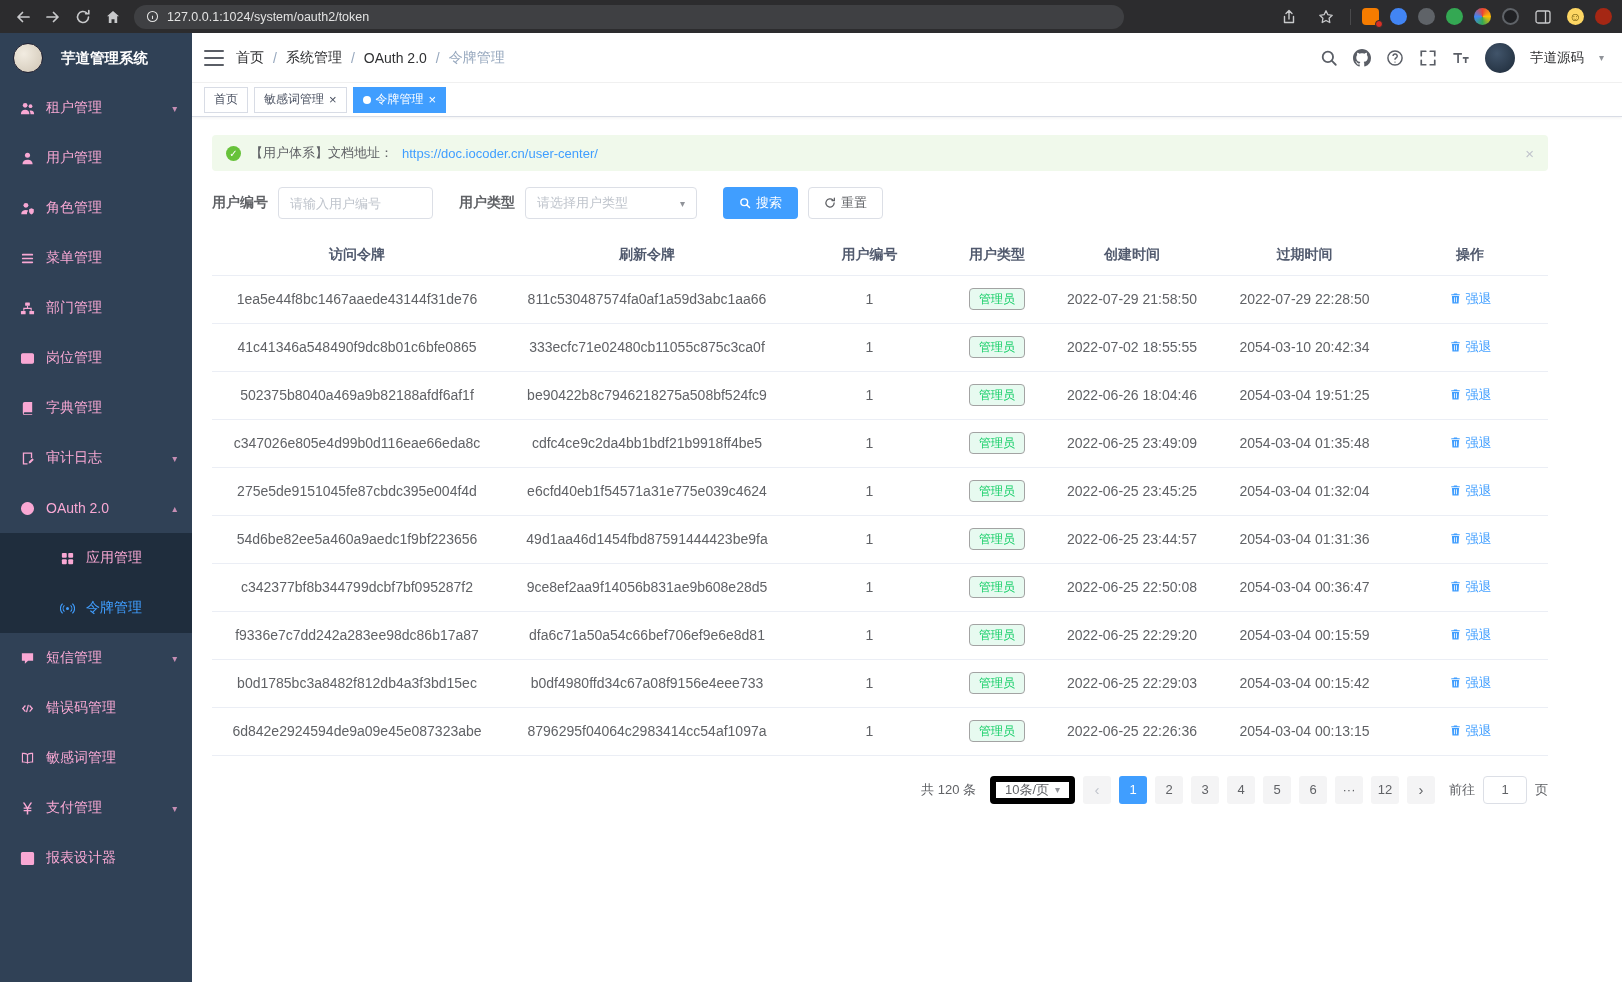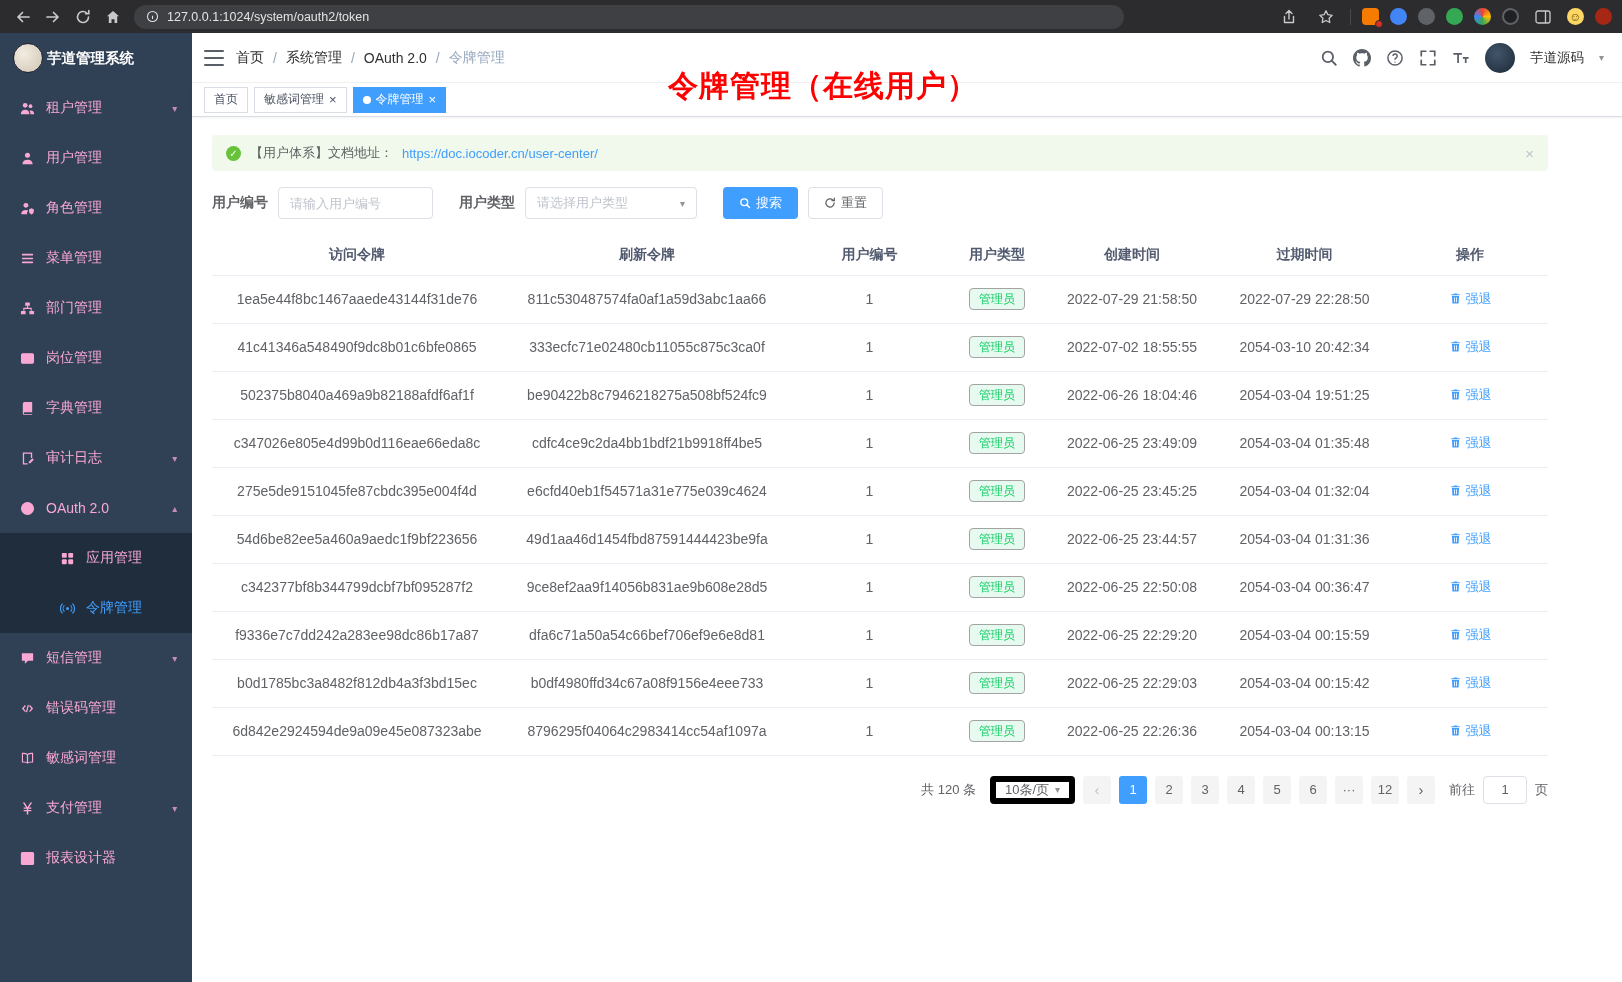--- a/index.html
+++ b/index.html
@@ -23,21 +23,21 @@
   .ext-black { background:#202124; border:2px solid #5f6368; }
   .ext-smiley { background:#fdd663; color:#5f4a00; }
   .ext-profile { background:#a52714; }
   .divider-v { width:1px; height:16px; background:#4a4a4c; }
 
   
   .app { display:flex; height:949px; }
 
   
   .sidebar { width:192px; flex-shrink:0; background:var(--sidebar-bg,#304156); color:#bfcbd9; display:flex; flex-direction:column; overflow:hidden; }
-  .logo { height:50px; display:flex; align-items:center; gap:4px; padding:0 13px; color:#fff; font-weight:bold; font-size:14.5px; flex-shrink:0; }
+  .logo { height:50px; display:flex; align-items:center; gap:18px; padding:0 13px; color:#fff; font-weight:bold; font-size:14.5px; flex-shrink:0; }
   .logo-avatar { width:30px; height:30px; border-radius:50%; background:radial-gradient(circle at 35% 35%, #f2ece1, #cfc5b4); border:1px solid #223; flex-shrink:0; }
   .menu { flex:1; }
   .menu-item { height:50px; display:flex; align-items:center; padding:0 14px 0 20px; font-size:14px; cursor:pointer; color:#f9a8d4; }
   .menu-item .mi-icon { width:15px; height:15px; margin-right:11px; display:inline-flex; flex-shrink:0; }
   .menu-item .mi-icon svg { width:15px; height:15px; fill:currentColor; }
   .menu-item .mi-label { flex:1; white-space:nowrap; }
   .menu-item .mi-arrow { font-size:11px; opacity:.75; transform:scale(.9); }
   .menu-item.submenu { background:var(--submenu-bg,#1f2d3d); padding-left:60px; }
   .menu-item.active { color:var(--accent,#409eff); }
 
@@ -651,14 +651,13 @@
             </span>
           <span class="pg-btn nav">›</span>
           <span class="goto-label">前往</span>
           <input class="goto-input" value="1" style="">
           <span>页</span>
         </div>
       </div>
     </div>
   </div>
 
-  <div class="annotation">令牌管理（在线用户）</div>
 </div>
 
 </body></html>

